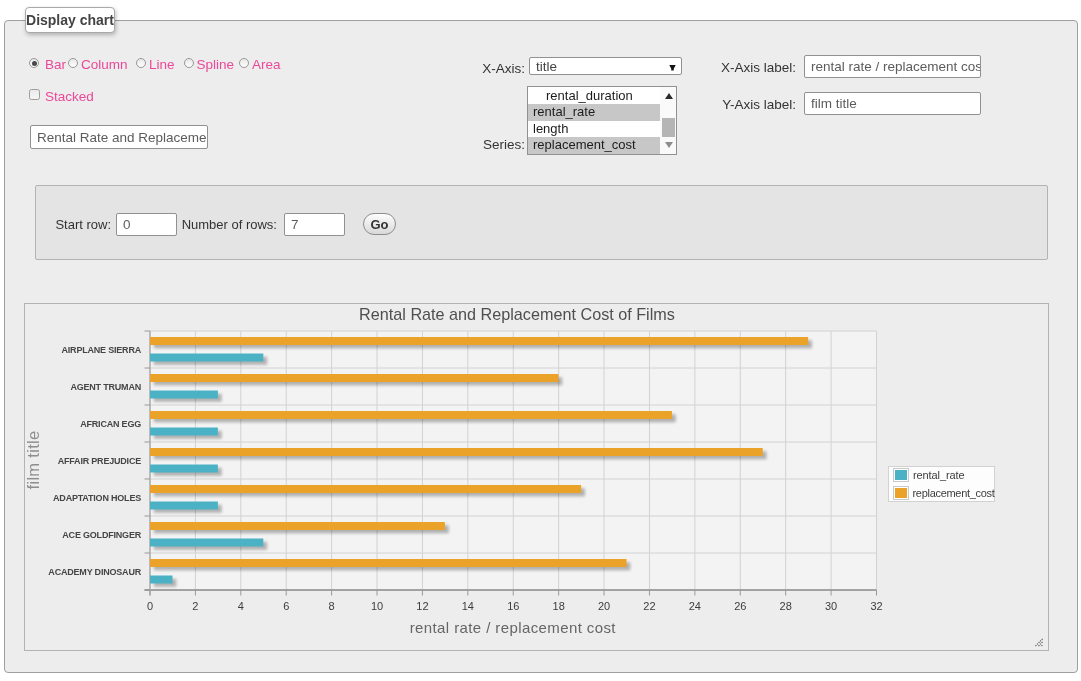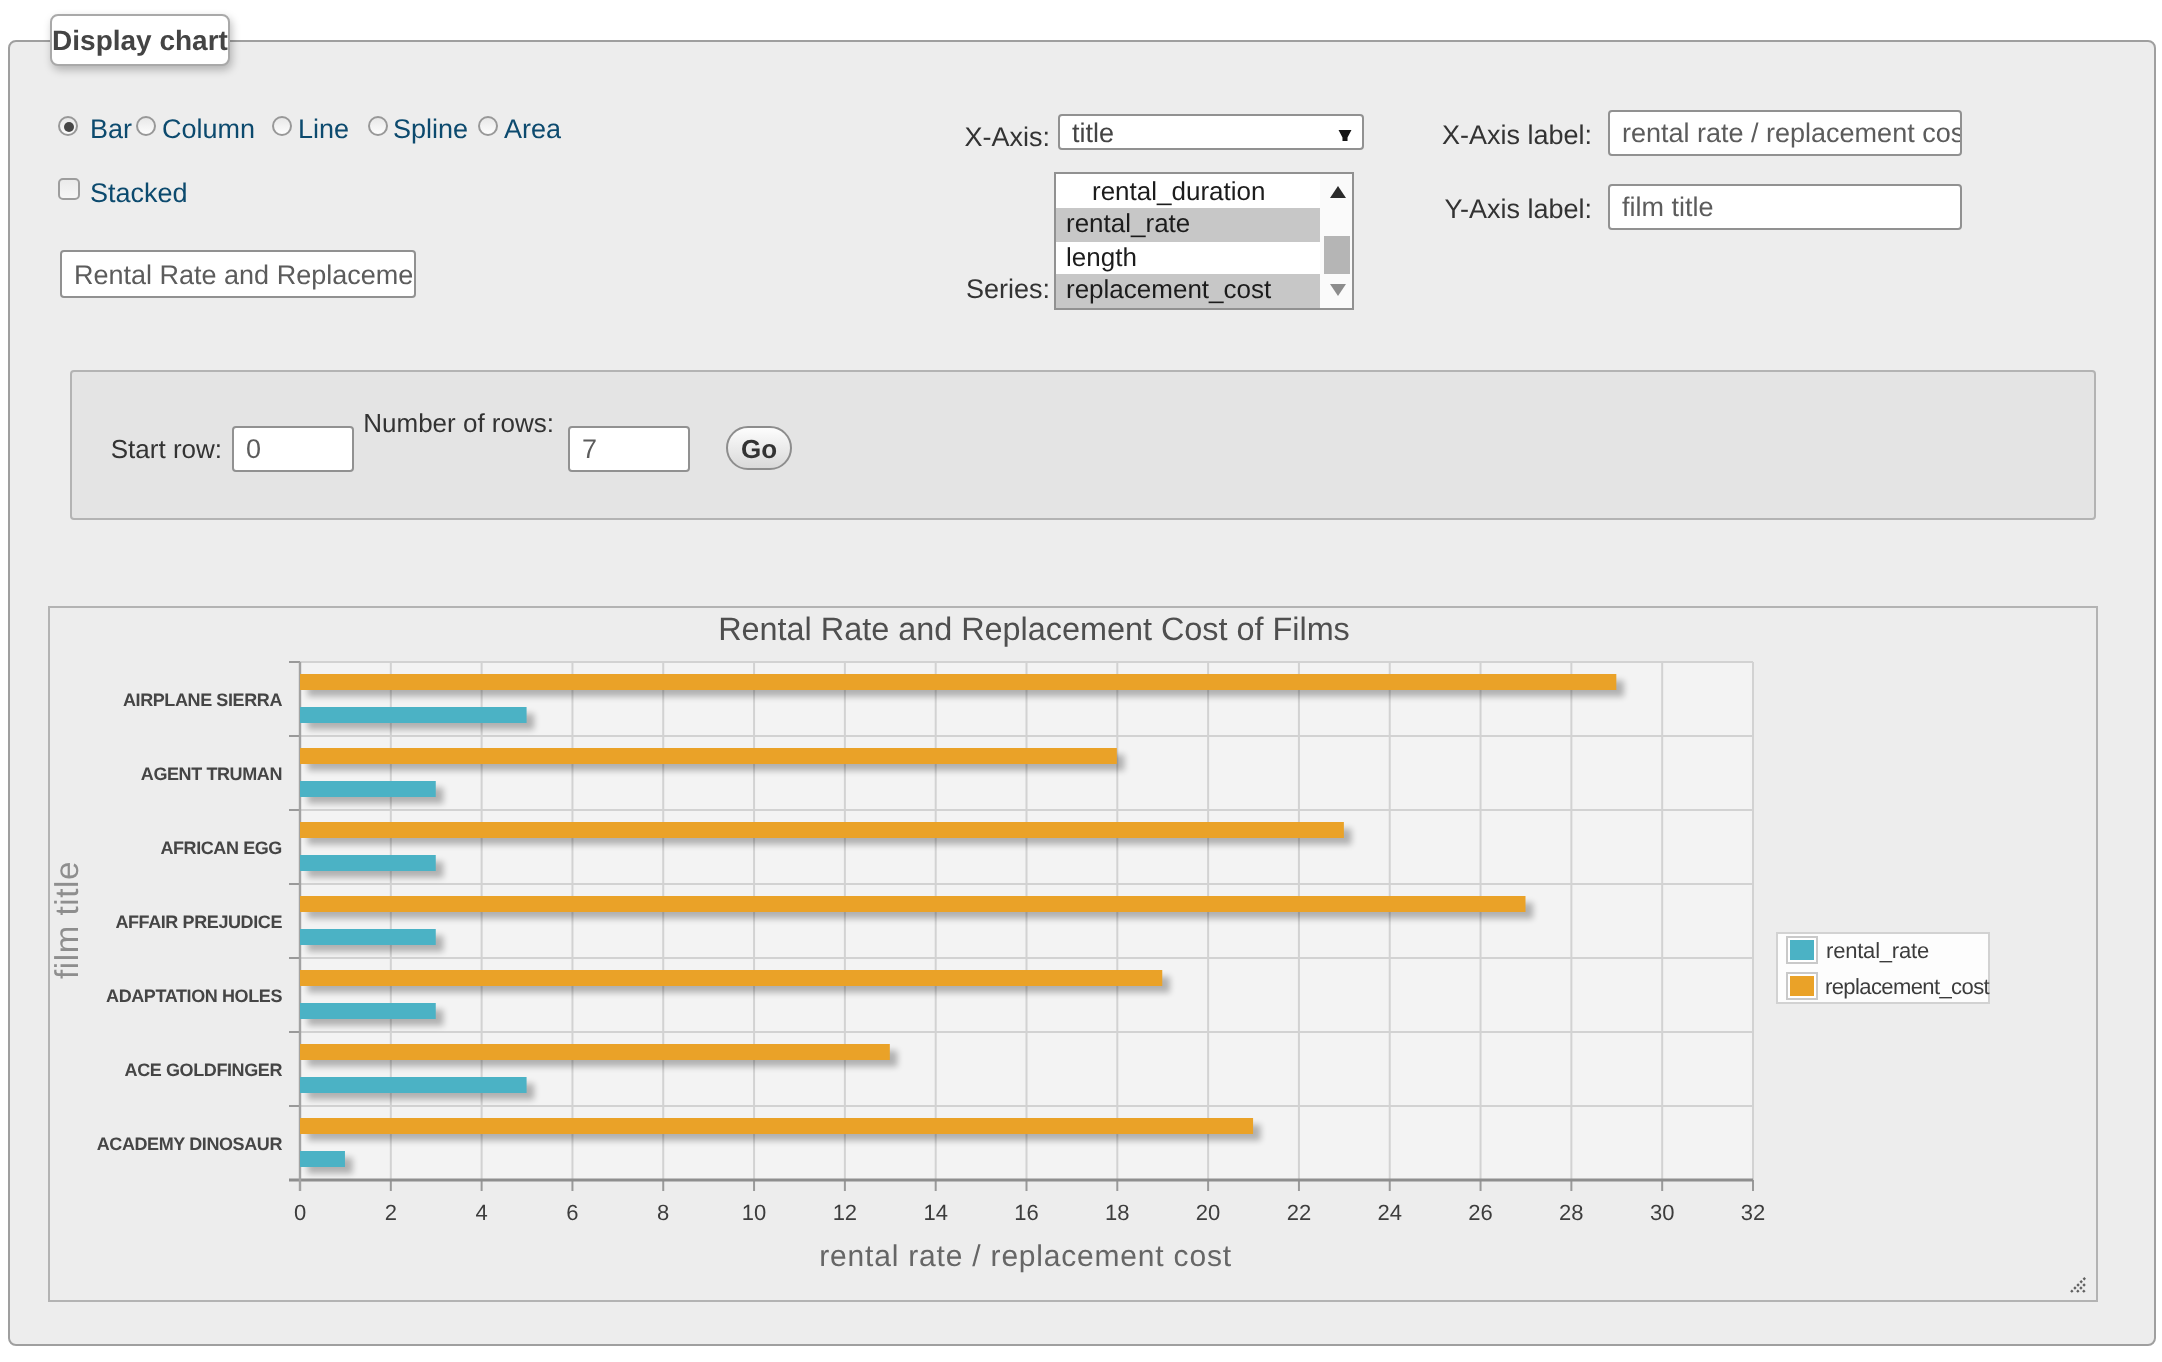--- a/index.html
+++ b/index.html
@@ -5,21 +5,21 @@
   font-family:"Liberation Sans", sans-serif; position:relative; overflow:hidden; }
 .abs { position:absolute; }
 .lbl { position:absolute; font-size:13px; color:#333; white-space:nowrap;text-align:right; }
 .inp { position:absolute; background:#fff; border:1px solid #919191; border-radius:2px;
   font-size:13.5px; color:#5c5c5c; padding-left:6px; white-space:nowrap; overflow:hidden;
   display:flex; align-items:center; }
 .radio { position:absolute; width:10px; height:10px; border:1px solid #989898; border-radius:50%;
   background:linear-gradient(#e8e8e8,#fdfdfd); }
 .radio.on::after { content:""; position:absolute; left:2px; top:2px; width:5px; height:5px;
   border-radius:50%; background:#474747; }
-.rlbl { position:absolute; font-size:13.5px; color:#0c4a6e; white-space:nowrap; }
+.rlbl { position:absolute; font-size:13.5px; color:#ec4899; white-space:nowrap; }
 </style></head>
 <body>
 
 <div class="abs" style="left:4px; top:20px; width:1074px; height:653px; background:#ededed;
   border:1px solid #9f9f9f; border-radius:4px;"></div>
 
 <div class="abs" style="left:25px; top:7px; width:90px; height:26px; background:#fff;
   border:1px solid #a9a9a9; border-radius:4px; box-shadow:1px 2px 4px rgba(0,0,0,0.25);
   display:flex; align-items:center; justify-content:center;">
   <span style="font-size:14px; font-weight:bold; color:#444;">Display chart</span>
@@ -63,21 +63,21 @@
 
 <span class="lbl" style="right:285px; top:60px; font-size:13.5px;">X-Axis label:</span>
 <div class="inp" style="left:804px; top:55px; width:177px; height:23px;">rental rate / replacement cost</div>
 <span class="lbl" style="right:285px; top:97px; font-size:13.5px;">Y-Axis label:</span>
 <div class="inp" style="left:804px; top:92px; width:177px; height:23px;">film title</div>
 
 <div class="abs" style="left:35px; top:185px; width:1013px; height:75px; background:#e4e4e4;
   border:1px solid #b3b3b3; border-radius:2px;"></div>
 <span class="lbl" style="right:970px; top:217px;">Start row:</span>
 <div class="inp" style="left:116px; top:213px; width:61px; height:23px;">0</div>
-<span class="lbl" style="right:804px; top:204px;margin-left:24px;">Number of rows:</span>
+<span class="lbl" style="right:804px; top:217px;margin-left:24px;">Number of rows:</span>
 <div class="inp" style="left:284px; top:213px; width:61px; height:23px;">7</div>
 <div class="abs" style="left:363px; top:213px; width:33px; height:22px; border:1px solid #8d8d8d;
   border-radius:11px; background:linear-gradient(#fdfdfd,#d9d9d9); display:flex; align-items:center;
   justify-content:center; font-size:13px; font-weight:bold; color:#333;">Go</div>
 
 <div class="abs" style="left:24px; top:303px; width:1025px; height:348px; background:#ededed;
   border:1px solid #b3b3b3;">
 <svg width="1025" height="348" viewBox="0 0 1025 348" style="position:absolute;left:0;top:0">
 <defs>
         <filter id="sh" x="-40%" y="-40%" width="180%" height="180%">

